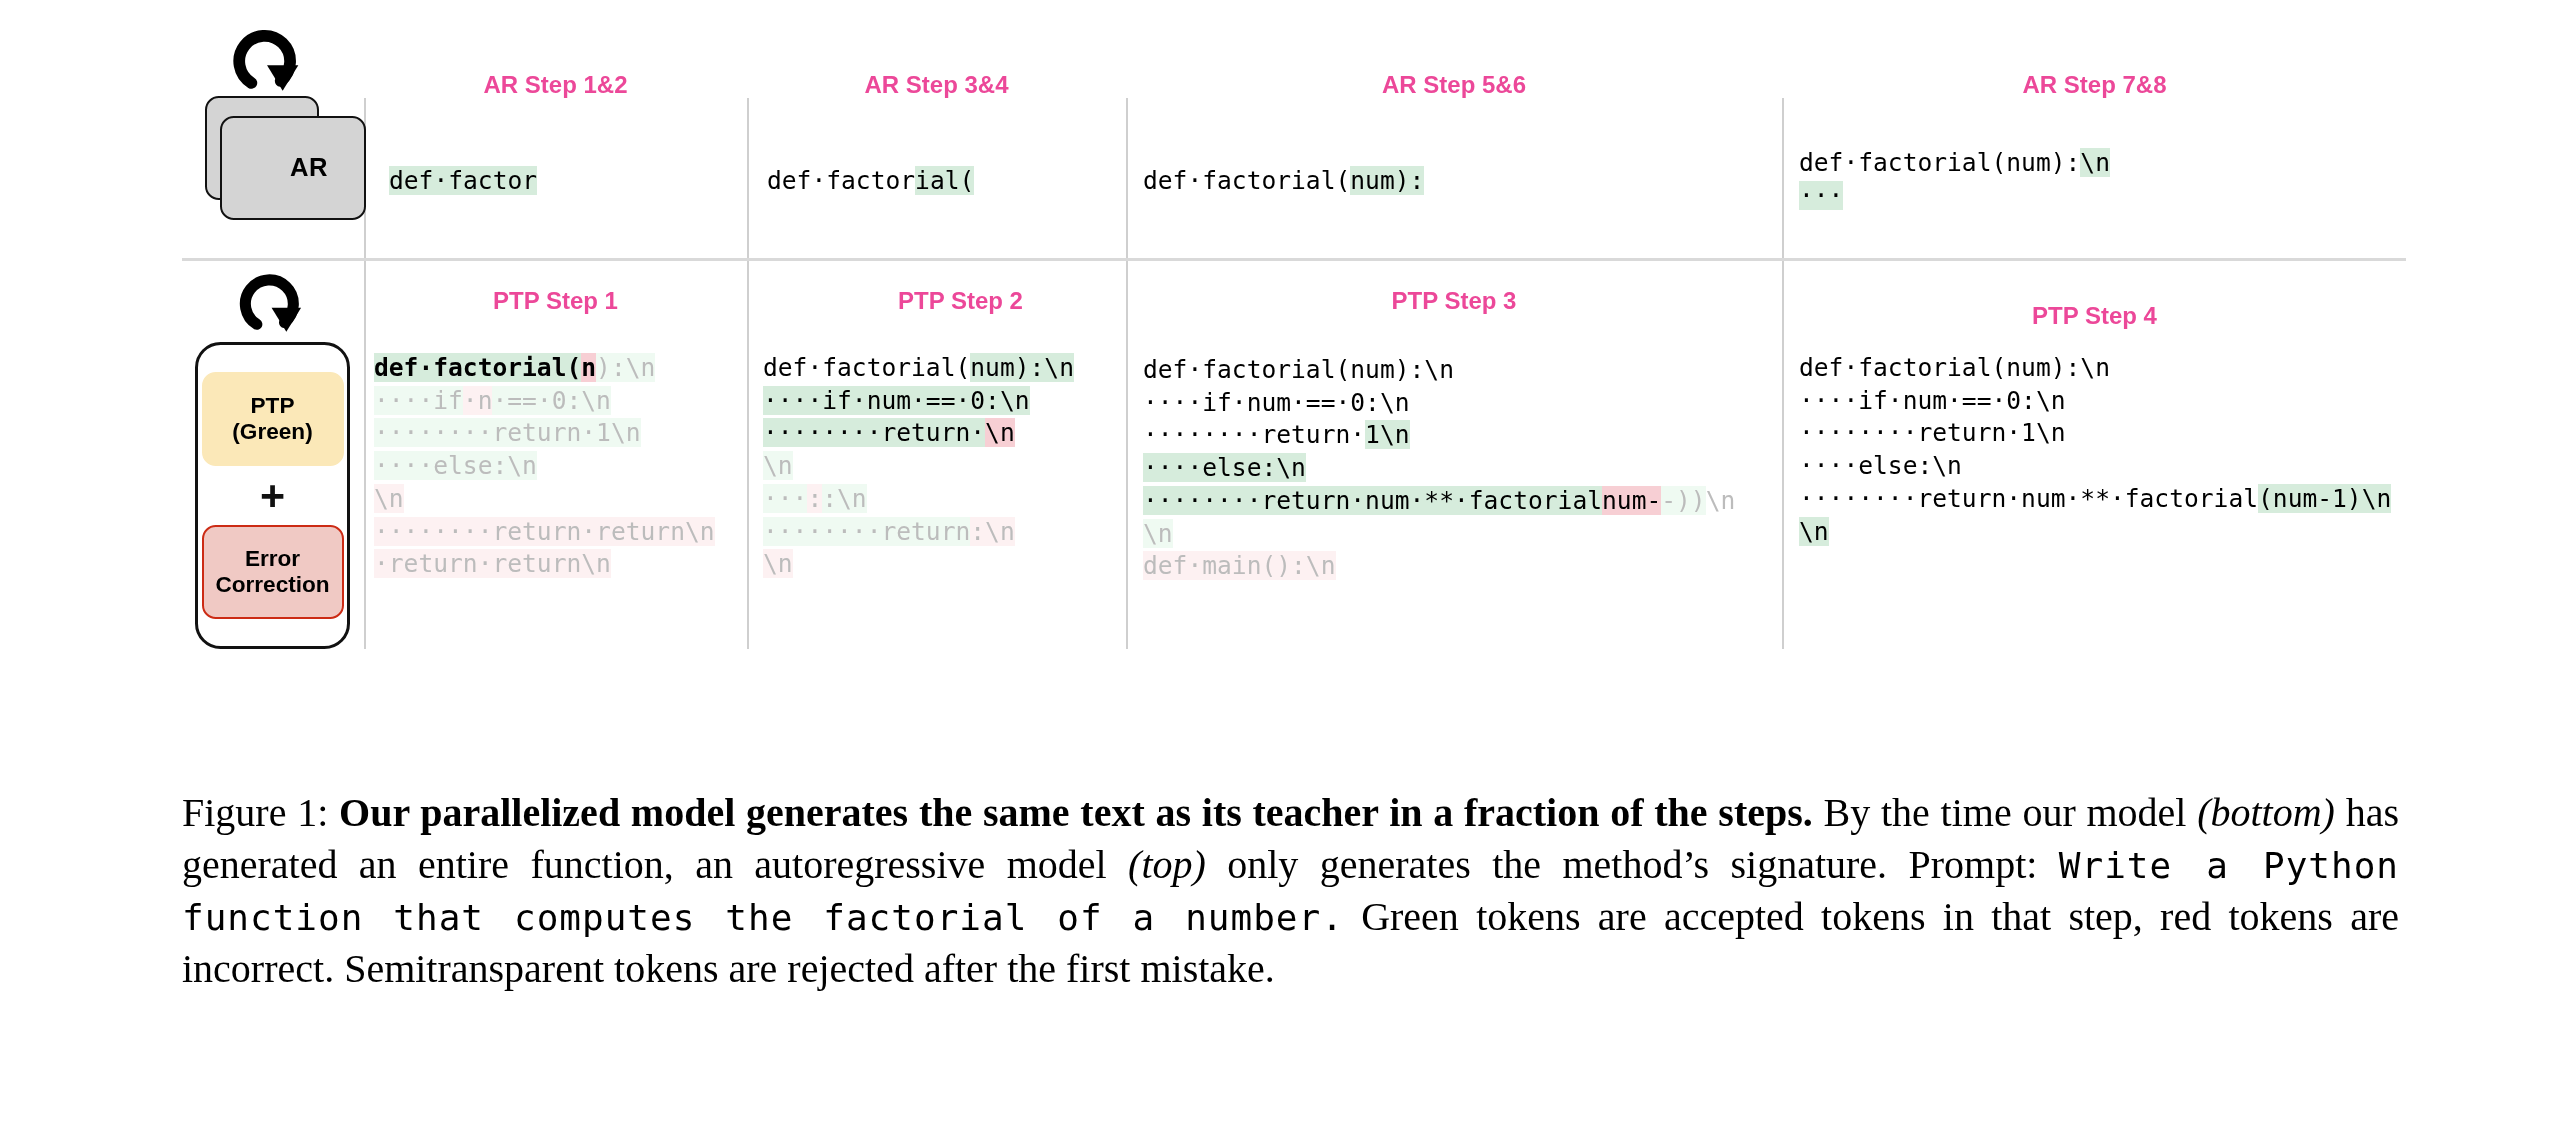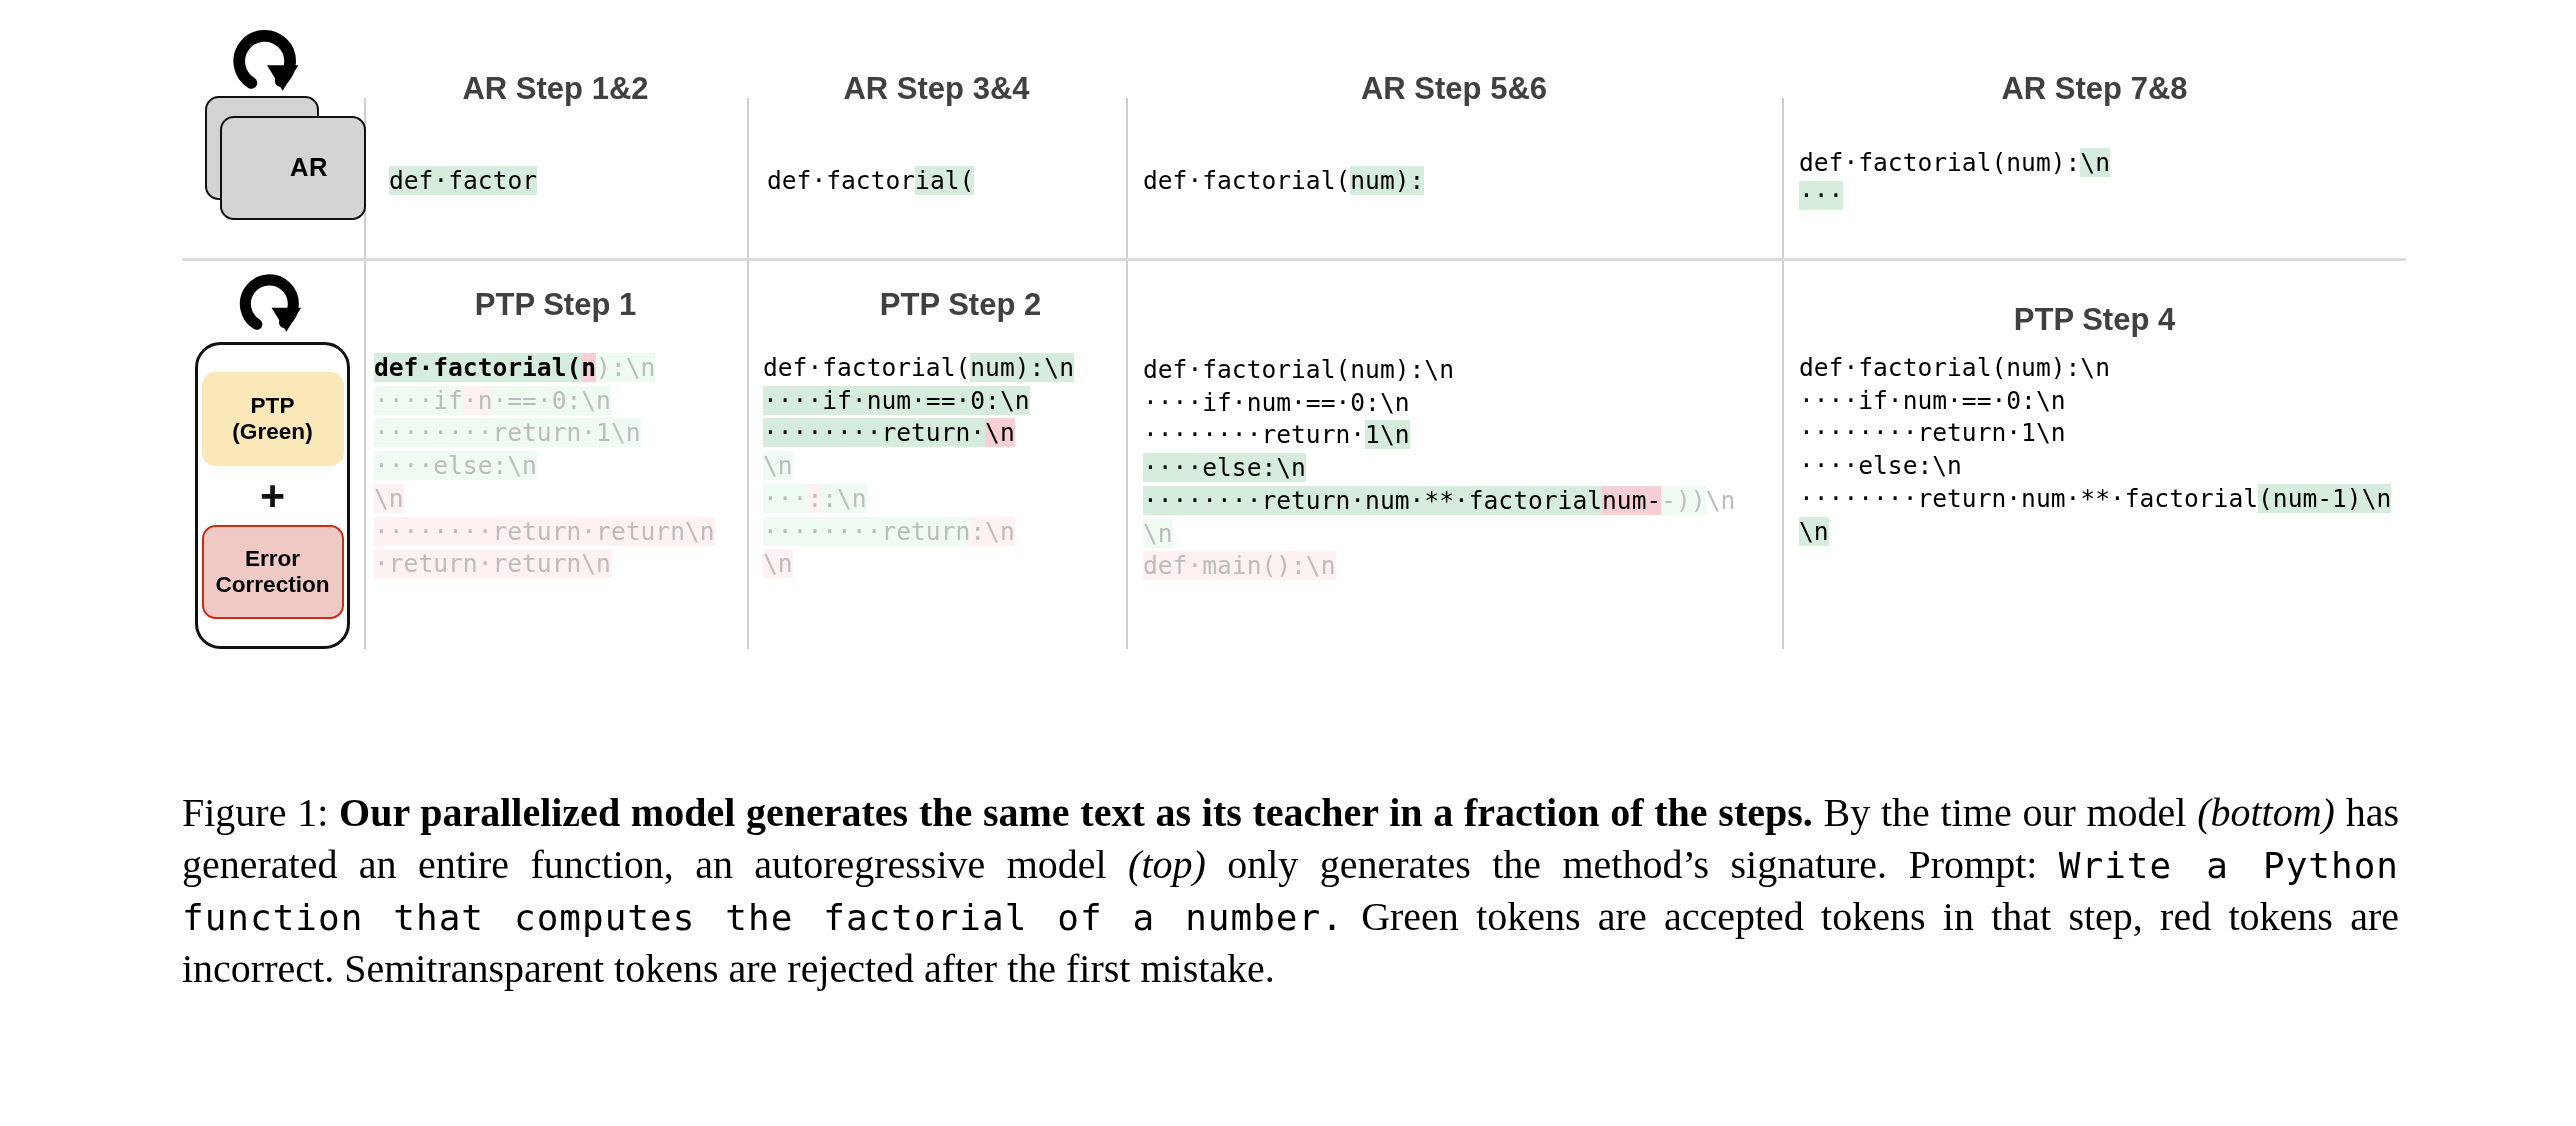--- a/index.html
+++ b/index.html
@@ -113,23 +113,23 @@
     font-size: 43px;
     font-weight: 700;
     line-height: 1;
     color: #111;
     margin: 2px 0;
   }
 
   
   .col-header {
     position: absolute;
-    font-size: 31px;
-    font-weight: 700;
-    color: #404040;
+    font-size: 24px;
+    font-weight: 700;
+    color: #ec4899;
     text-align: center;
     white-space: nowrap;
   }
 
   
   .code-cell {
     position: absolute;
     font-family: "DejaVu Sans Mono", "Liberation Mono", monospace;
     font-size: 24.6px;
     line-height: 1.33;
@@ -212,20 +212,21 @@
     </div>
   </div>
 
   <div class="col-header" style="left:364px; top:71px; width:383px;">AR Step 1&amp;2</div>
   <div class="col-header" style="left:747px; top:71px; width:379px;">AR Step 3&amp;4</div>
   <div class="col-header" style="left:1126px; top:71px; width:656px;">AR Step 5&amp;6</div>
   <div class="col-header" style="left:1782px; top:71px; width:625px;">AR Step 7&amp;8</div>
 
   <div class="col-header" style="left:364px; top:287px; width:383px;">PTP Step 1</div>
   <div class="col-header" style="left:747px; top:287px; width:379px;padding-left:24px;">PTP Step 2</div>
+  <div class="col-header" style="left:1126px; top:287px; width:656px;">PTP Step 3</div>
   <div class="col-header" style="left:1782px; top:302px; width:625px;">PTP Step 4</div>
 
   <div class="code-cell" style="left:389px; top:165px;"><div class="code-line"><span class="tok g">def·factor</span></div></div>
   <div class="code-cell" style="left:767px; top:165px;"><div class="code-line"><span class="tok">def·factor</span><span class="tok g">ial(</span></div></div>
   <div class="code-cell" style="left:1143px; top:165px;"><div class="code-line"><span class="tok">def·factorial(</span><span class="tok g">num):</span></div></div>
   <div class="code-cell" style="left:1799px; top:147px;"><div class="code-line"><span class="tok">def·factorial(num):</span><span class="tok g">\n</span></div><div class="code-line"><span class="tok g">···</span></div></div>
 
   <div class="code-cell" style="left:374px; top:352px;"><div class="code-line"><span class="tok g bold">def·factorial(</span><span class="tok r bold">n</span><span class="tok gf">)</span><span class="tok gf">:</span><span class="tok gf">\n</span></div><div class="code-line"><span class="tok gf">····if</span><span class="tok rf">·n</span><span class="tok gf">·==·0:\n</span></div><div class="code-line"><span class="tok gf">········return·1\n</span></div><div class="code-line"><span class="tok gf">····else:\n</span></div><div class="code-line"><span class="tok rf">\n</span></div><div class="code-line"><span class="tok rf">········return·return\n</span></div><div class="code-line"><span class="tok rf">·return·return\n</span></div></div>
   <div class="code-cell" style="left:763px; top:352px;"><div class="code-line"><span class="tok">def·factorial(</span><span class="tok g">num):\n</span></div><div class="code-line"><span class="tok g">····if·num·==·0:\n</span></div><div class="code-line"><span class="tok g">········return·</span><span class="tok r">\n</span></div><div class="code-line"><span class="tok gf">\n</span></div><div class="code-line"><span class="tok gf">···</span><span class="tok rf">:</span><span class="tok gf">:\n</span></div><div class="code-line"><span class="tok gf">········return</span><span class="tok rf">:\n</span></div><div class="code-line"><span class="tok rf">\n</span></div></div>
   <div class="code-cell" style="left:1143px; top:354px;"><div class="code-line"><span class="tok">def·factorial(num):\n</span></div><div class="code-line"><span class="tok">····if·num·==·0:\n</span></div><div class="code-line"><span class="tok">········return·</span><span class="tok g">1\n</span></div><div class="code-line"><span class="tok g">····else:\n</span></div><div class="code-line"><span class="tok g">········return·num·**·factorial</span><span class="tok r">num-</span><span class="tok gf">-))</span><span class="tok pf">\n</span></div><div class="code-line"><span class="tok gf">\n</span></div><div class="code-line"><span class="tok rf">def·main():\n</span></div></div>

